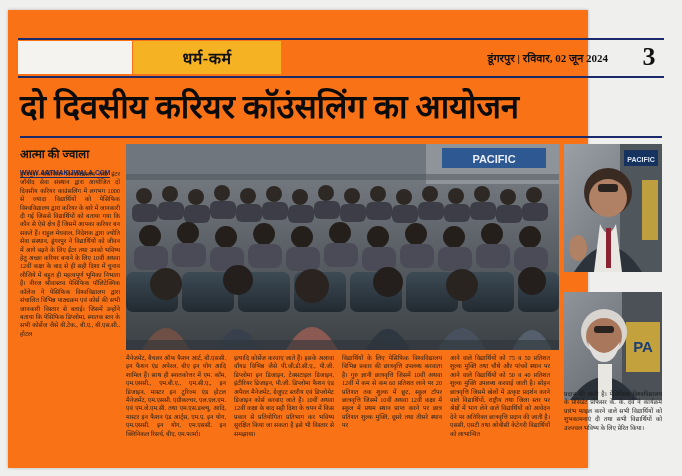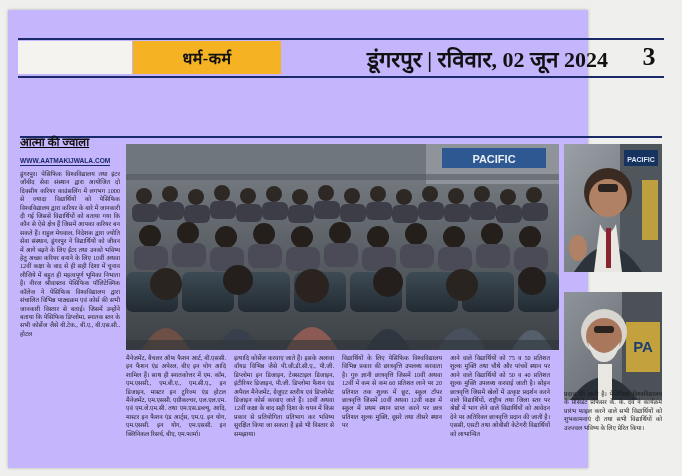--- a/index.html
+++ b/index.html
@@ -16,21 +16,21 @@
     height: 476px;
     background: #efefed;
     overflow: hidden;
   }
   .paper {
     position: absolute;
     left: 8px;
     top: 10px;
     width: 580px;
     height: 458px;
-    background: #c4b5fd;
+    background: #f97316;
     box-shadow: 0 0 3px rgba(0,0,0,0.25);
   }
   
   .masthead {
     position: absolute;
     left: 0;
     top: 28px;
     width: 666px;
     height: 40px;
   }
@@ -79,21 +79,21 @@
   .dateline {
     position: absolute;
     left: 300px;
     top: 3px;
     width: 300px;
     height: 33px;
     display: flex;
     align-items: center;
     justify-content: flex-end;
     font-family: "Liberation Serif", serif;
-    font-size: 22px;
+    font-size: 11px;
     font-weight: bold;
     color: #111;
   }
   .page-number {
     position: absolute;
     right: 12px;
     top: 2px;
     width: 26px;
     height: 34px;
     display: flex;
@@ -124,23 +124,22 @@
     left: 12px;
     top: 126px;
     width: 642px;
     height: 2px;
     background: #1b2a6b;
   }
   
   .brandbox {
     position: absolute;
     left: 12px;
-    top: 124px;
+    top: 136px;
     width: 98px;
-    text-decoration: underline;
   }
   .brandbox .btitle {
     font-family: "Liberation Serif", serif;
     font-weight: bold;
     font-size: 11.5px;
     color: #111;
   }
   .brandbox .burl {
     font-size: 6.6px;
     color: #1b2a6b;
@@ -220,20 +219,21 @@
       <div class="rule-top"></div>
       <div class="rule-bottom"></div>
       <div class="tab-left-block"></div>
       <div class="section-tab">
         <span>धर्म-कर्म</span>
       </div>
       <div class="dateline">डूंगरपुर | रविवार, 02 जून 2024</div>
       <div class="page-number">3</div>
     </div>
 
+    <div class="headline">दो दिवसीय करियर काॅउंसलिंग का आयोजन</div>
     <div class="headline-rule"></div>
 
     <div class="brandbox">
       <div class="btitle">आत्मा की ज्वाला</div>
       <div class="burl">WWW.AATMAKIJWALA.COM</div>
     </div>
 
     <div class="leadtext">डूंगरपुर। पेसिफिक विश्वविद्यालय तथा इंटर जॉबीद सेवा संस्थान द्वारा आयोजित दो दिवसीय करियर काउंसलिंग में लगभग 1000 से ज्यादा विद्यार्थियों को पेसिफिक विश्वविद्यालय द्वारा करियर के बारे में जानकारी दी गई जिससे विद्यार्थियों को बताया गया कि कौन से ऐसे क्षेत्र हैं जिसमें आपका करियर बन सकते हैं। राहुल मेघवाल, निदेशक द्वारा ज्योति सेवा संस्थान, डूंगरपुर ने विद्यार्थियों को जीवन में आगे बढ़ने के लिए ईंटर तथा उनको भविष्य हेतु अच्छा करियर बनाने के लिए 10वीं अथवा 12वीं कक्षा के बाद से ही सही दिशा में चुनाव लीजिये में बहुत ही महत्वपूर्ण भूमिका निभाता है। नीरज श्रीवास्तव पेसिफिक पॉलिटेक्निक कॉलेज ने पेसिफिक विश्वविद्यालय द्वारा संचालित विभिन्न पाठ्यक्रम एवं कोर्स की सभी जानकारी विस्तार से बताई। जिसमें उन्होंने बताया कि पेसिफिक डिप्लोमा, स्नातक स्तर के सभी कोर्सेज जैसे बी.टेक., बी.ए., बी.एस.सी.. होटल</div>
 
     <div class="photo-main">

